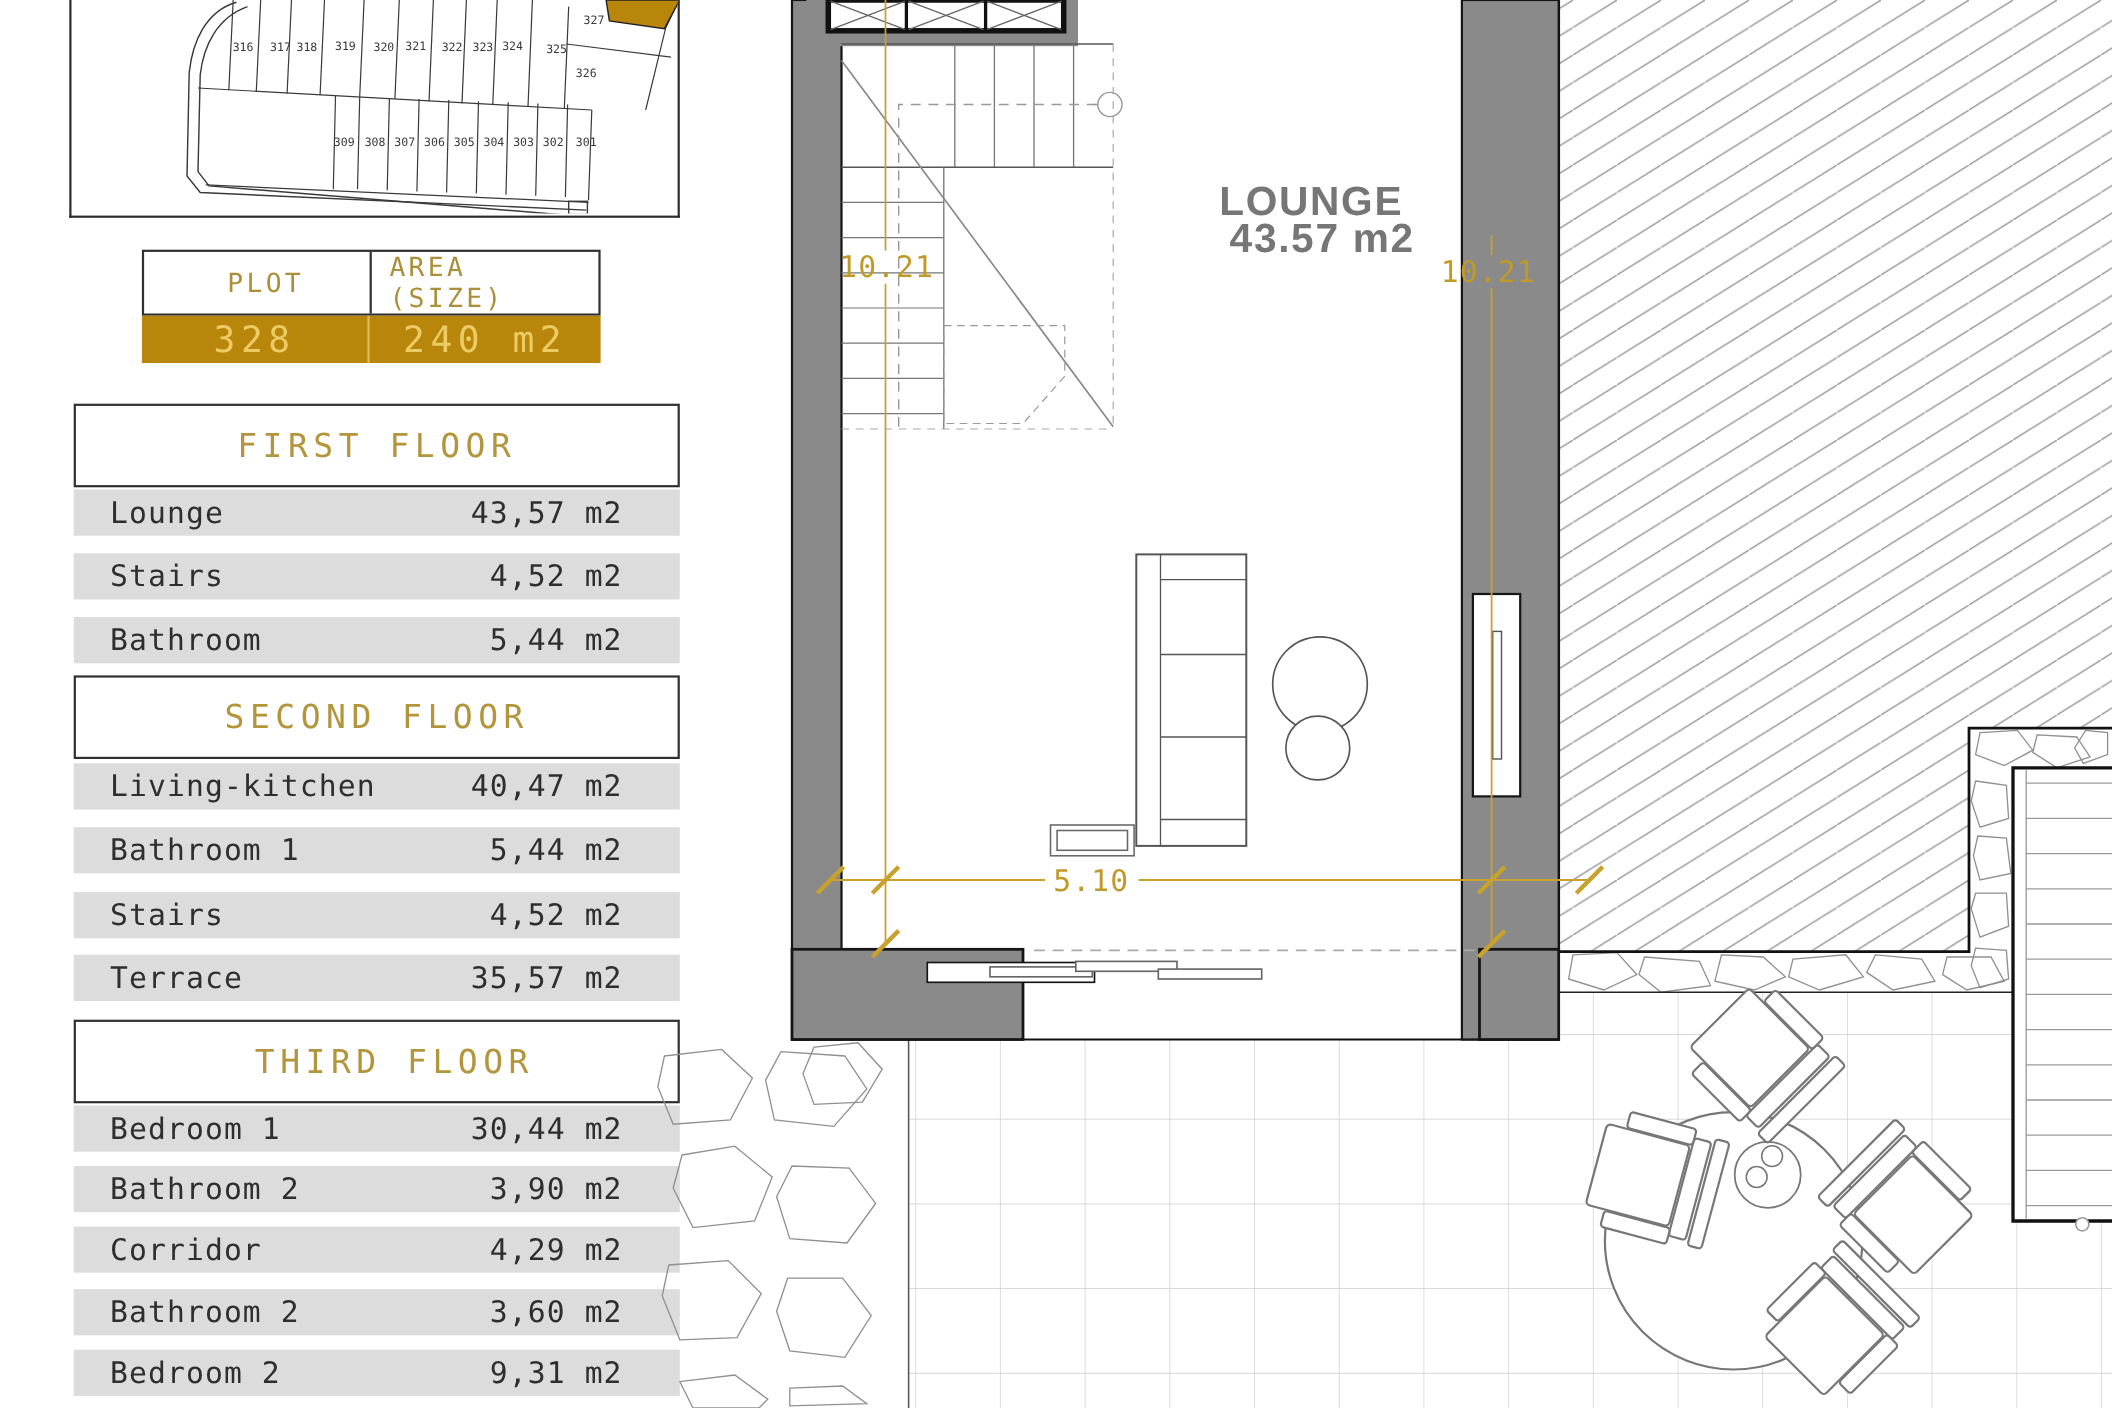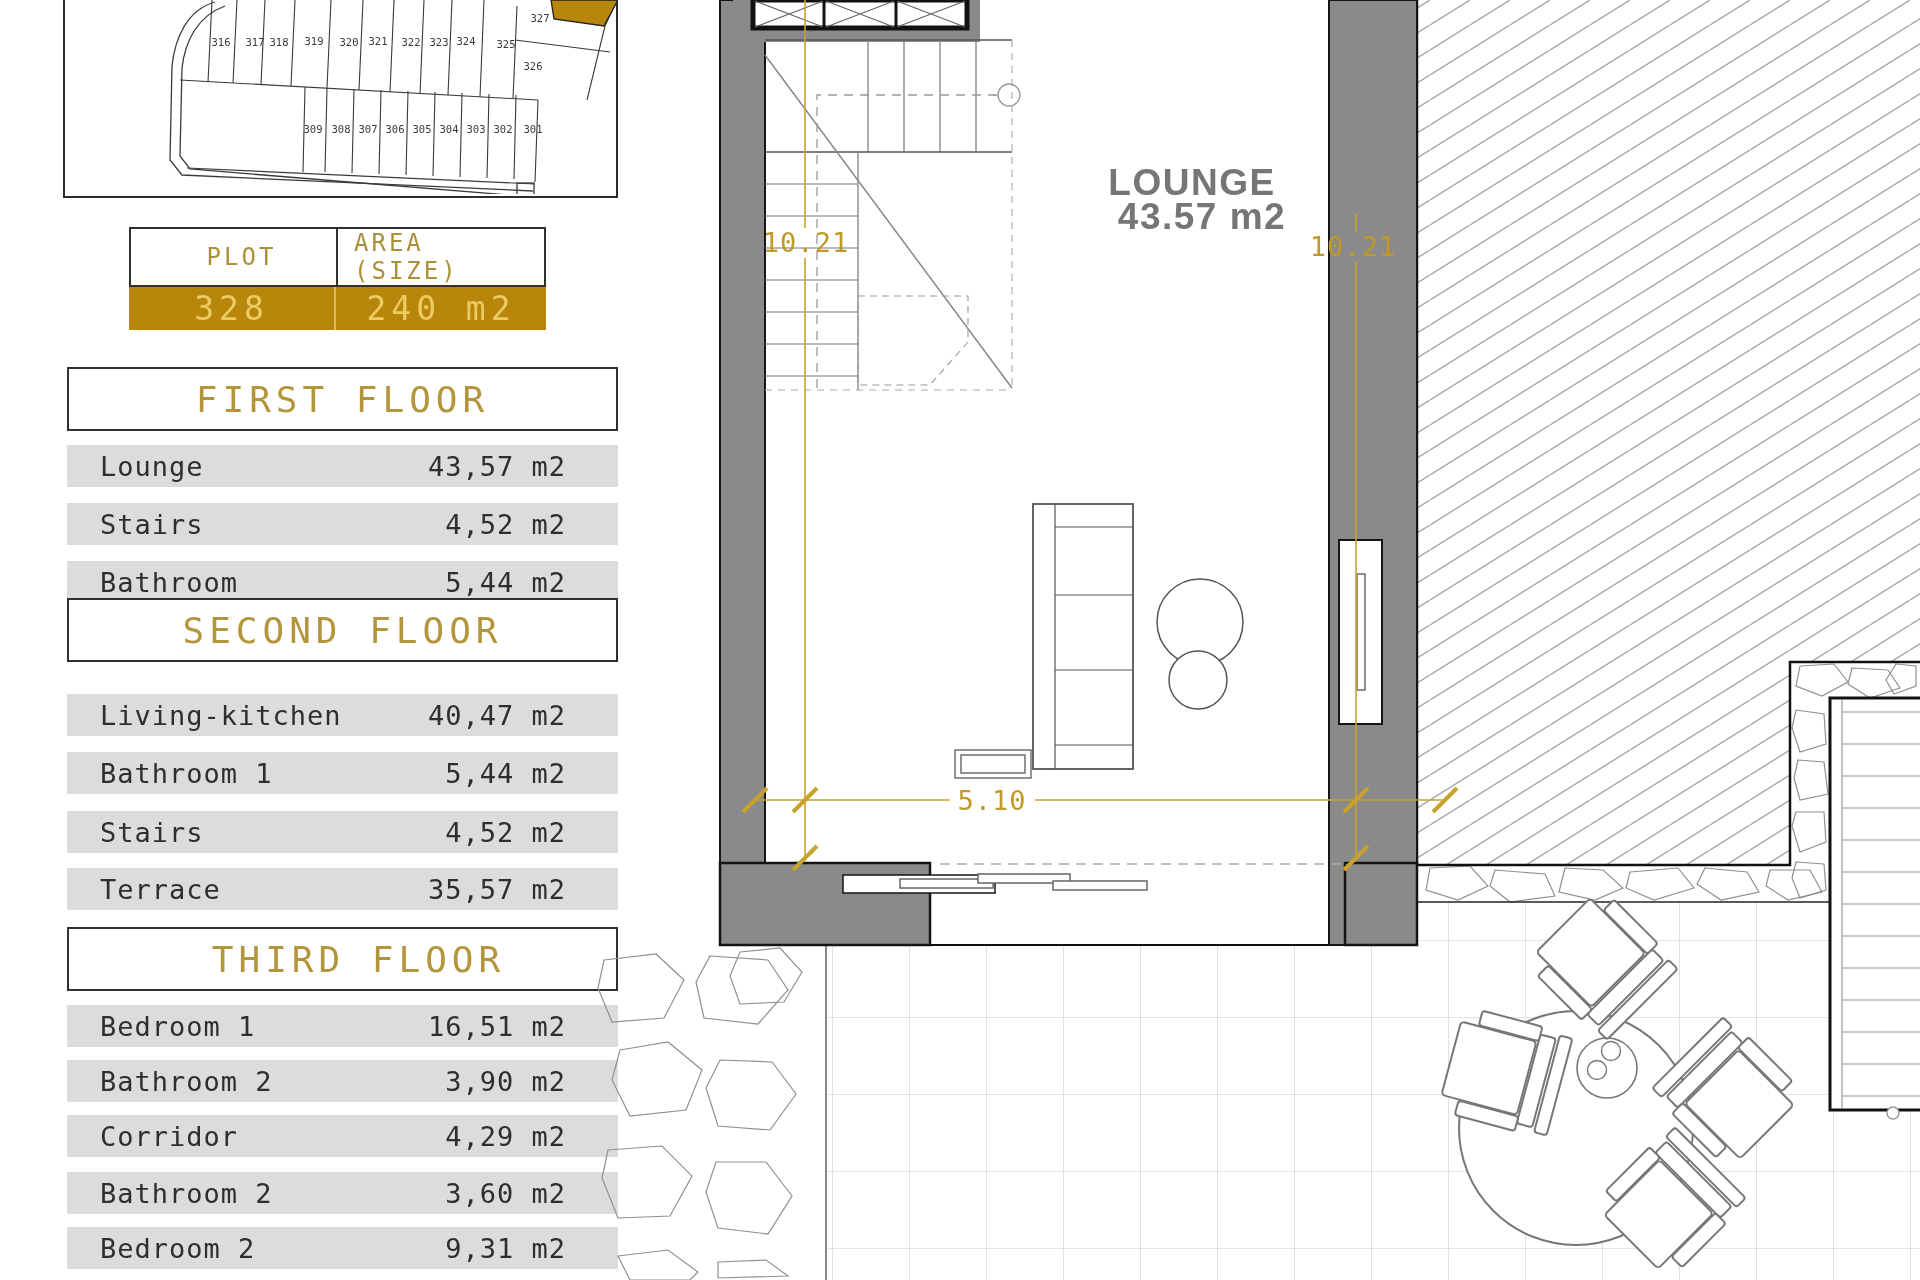--- a/index.html
+++ b/index.html
@@ -10,23 +10,23 @@
     border:2px solid #2c2c2c;border-top:none;box-sizing:border-box;background:#fff;}
   #plot-table{position:absolute;left:129px;top:227px;width:417px;}
   .pt-head{display:flex;height:60px;border:2px solid #2f2f2f;box-sizing:border-box;background:#fff;
     color:#ab8f3a;font-size:24px;letter-spacing:3px;}
   .pt-head .cell{display:flex;align-items:center;justify-content:center;padding-left:16px;}
   .pt-c1{width:207px;border-right:2px solid #2f2f2f;box-sizing:border-box;}
   .pt-c2{flex:1;}
   .pt-val{display:flex;height:43px;background:#b8860b;color:#eccb62;font-size:33px;letter-spacing:5px;}
   .pt-val .cell{display:flex;align-items:center;justify-content:center;}
   .pt-val .pt-c1{border-right:2px solid #dfbc55;}
-  .floor-header{position:absolute;left:67px;width:551px;height:64px;background:#fff;
+  .floor-header{position:absolute;left:67px;width:551px;height:76px;background:#fff;
     border:2px solid #2f2f2f;box-sizing:border-box;display:flex;align-items:center;justify-content:center;
-    font-size:36px;letter-spacing:5px;color:#b3953c;}
+    font-size:30px;letter-spacing:5px;color:#b3953c;}
   .area-row{position:absolute;left:67px;width:551px;height:42px;background:#dcdcdc;
     display:flex;align-items:center;font-size:27px;color:#2e2e2e;}
   .area-row .lbl{margin-left:33px;letter-spacing:1px;white-space:pre;}
   .area-row .val{margin-left:auto;margin-right:52px;letter-spacing:1px;white-space:pre;}
   
   #plan{position:absolute;left:590px;top:0;width:1330px;height:1280px;}
   svg text{user-select:none;}
 </style>
 </head>
 <body>
@@ -115,41 +115,41 @@
         <span class="val">43,57 m2</span>
       </div>
       <div class="area-row" style="top: 503px;">
         <span class="lbl">Stairs</span>
         <span class="val">4,52 m2</span>
       </div>
       <div class="area-row" style="top: 561px;">
         <span class="lbl">Bathroom</span>
         <span class="val">5,44 m2</span>
       </div>
-      <div class="floor-header" style="top: 598px;">SECOND FLOOR</div>
+      <div class="floor-header" style="top: 614px;">SECOND FLOOR</div>
       <div class="area-row" style="top: 694px;">
         <span class="lbl">Living-kitchen</span>
         <span class="val">40,47 m2</span>
       </div>
       <div class="area-row" style="top: 752px;">
         <span class="lbl">Bathroom 1</span>
         <span class="val">5,44 m2</span>
       </div>
       <div class="area-row" style="top: 811px;">
         <span class="lbl">Stairs</span>
         <span class="val">4,52 m2</span>
       </div>
       <div class="area-row" style="top: 868px;">
         <span class="lbl">Terrace</span>
         <span class="val">35,57 m2</span>
       </div>
       <div class="floor-header" style="top: 927px; padding-left: 32px;">THIRD FLOOR</div>
       <div class="area-row" style="top: 1005px;">
         <span class="lbl">Bedroom 1</span>
-        <span class="val">16,51 m2</span>
+        <span class="val">30,44 m2</span>
       </div>
       <div class="area-row" style="top: 1060px;">
         <span class="lbl">Bathroom 2</span>
         <span class="val">3,90 m2</span>
       </div>
       <div class="area-row" style="top: 1115px;">
         <span class="lbl">Corridor</span>
         <span class="val">4,29 m2</span>
       </div>
       <div class="area-row" style="top: 1172px;">

